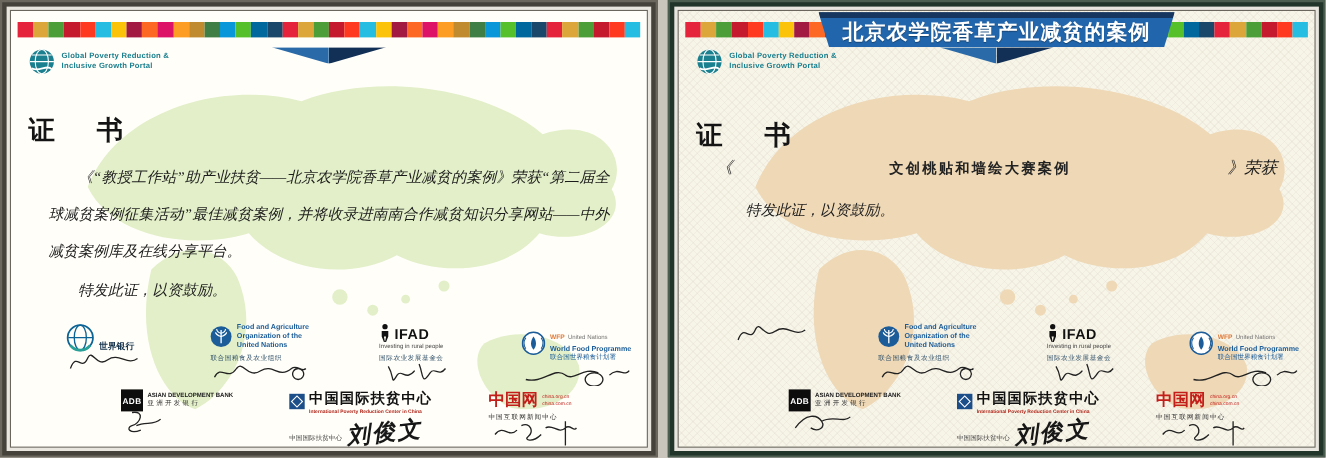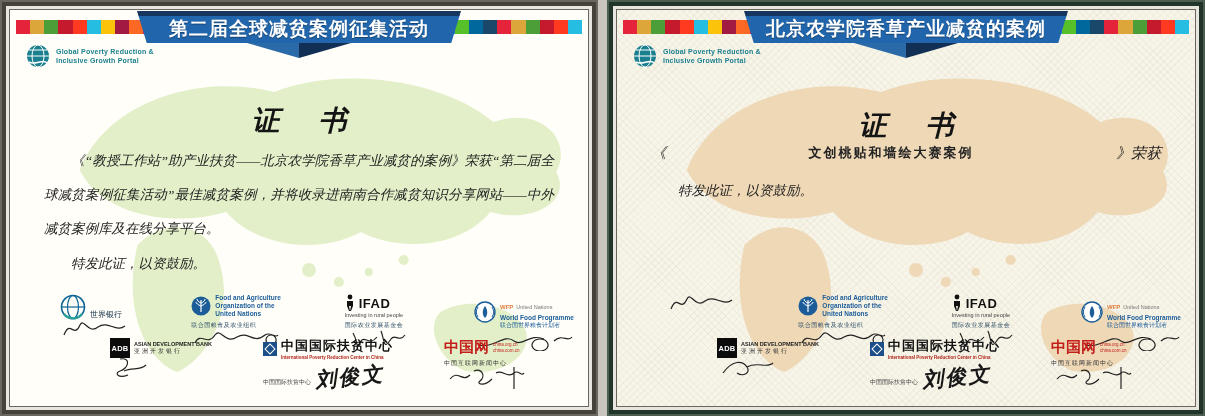--- a/index.html
+++ b/index.html
@@ -41,23 +41,23 @@
     text-shadow:0 1px 1px rgba(0,0,0,.35);
   }
   .fold { position:absolute; top:33px; width:52px; height:15px; z-index:2; left:50%; }
   .fold-l { margin-left:-52px; background:#2a6aa8; clip-path:polygon(0 0,100% 0,100% 100%); }
   .fold-r { background:#122f55; clip-path:polygon(0 0,100% 0,0 100%); }
 
   .portal { position:absolute; left:16px; top:34px; display:flex; align-items:center; gap:6px; z-index:2; }
   .portal-text { display:flex; flex-direction:column; color:#1a7f8e; font-size:7px; font-weight:bold; line-height:1.35; letter-spacing:.2px; }
 
   .cert-title {
-    position:absolute; top:92px; left:0; width:100%; text-align:center; z-index:2;
+    position:absolute; top:92px; left:0; width:100%; z-index:2;
     font-family:"Liberation Serif","DejaVu Serif",serif;
-    font-size:28px; font-weight:bold; color:#141414; letter-spacing:16px; text-indent:16px;font-style:italic;
+    font-size:24px; font-weight:bold; color:#141414; letter-spacing:16px; text-indent:16px;
   }
   .cert-right .cert-title { top:97px; }
 
   .body {
     position:absolute; left:34px; right:34px; top:134px; z-index:2;
     font-family:"Liberation Serif","DejaVu Serif",serif; font-style:italic;
     font-size:13.5px; color:#1c1c1c; line-height:2.5; text-align:justify;
   }
   .cert-right .body { top:126px; line-height:2.35; }
   .body .p1, .body .p2 { text-indent:2em; }
@@ -67,26 +67,26 @@
   .case-block {
     flex:1; text-align:center; font-style:normal; font-weight:bold;
     font-family:"Liberation Sans","DejaVu Sans",sans-serif;
     font-size:13px; letter-spacing:2px; line-height:1.9; color:#222;
   }
   .cert-right .body .p1 { text-indent:0; margin-top:4px; }
   .cert-right .body .p2 { text-indent:2em; margin-top:4px; }
 
   .orgs { position:absolute; z-index:2; display:flex; align-items:flex-start; }
   .orgs1 { top:284px; left:50px; right:14px; justify-content:space-between; }
-  .orgs2 { top:328px; left:100px; right:60px; justify-content:space-between;gap:42px; }
+  .orgs2 { top:344px; left:100px; right:60px; justify-content:space-between;gap:42px; }
   .org { display:flex; flex-direction:column; align-items:flex-start; }
   .org-top { display:flex; align-items:center; gap:4px; }
   .sig { margin-top:-3px; }
 
-  .wb-label { font-size:8px; font-weight:normal; color:#13304a; margin-top:14px; }
+  .wb-label { font-size:8px; font-weight:bold; color:#13304a; margin-top:14px; }
   .org-lines { display:flex; flex-direction:column; line-height:1.25; }
   .fao-line { font-size:6.5px; color:#1c5d99; font-weight:bold; }
   .cn-small { font-size:6px; color:#33536b; margin-top:3px; letter-spacing:.5px; }
   .ifad-name { font-size:13px; font-weight:bold; color:#111; letter-spacing:.5px; }
   .ifad-tag { font-size:5.5px; color:#444; }
   .wfp-abbr { font-size:6px; color:#e07b39; font-weight:bold; }
   .wfp-sub { font-size:5.5px; color:#777; margin-left:3px; }
   .wfp-line { font-size:6.5px; color:#1c5d99; font-weight:bold; }
   .wfp-cn { font-size:6px; color:#1c5d99; }
 
@@ -166,23 +166,20 @@
           <div style="background: rgb(0, 104, 157);"></div>
           <div style="background: rgb(25, 72, 106);"></div>
           <div style="background: rgb(229, 36, 59);"></div>
           <div style="background: rgb(221, 166, 58);"></div>
           <div style="background: rgb(76, 159, 56);"></div>
           <div style="background: rgb(197, 25, 45);"></div>
           <div style="background: rgb(255, 58, 33);"></div>
           <div style="background: rgb(38, 189, 226);"></div>
         </div>
 
-    <div class="banner">
-      <span>第二届全球减贫案例征集活动</span>
-    </div>
     <div class="fold fold-l"></div>
     <div class="fold fold-r"></div>
 
     <div class="portal">
       <svg class="icon" width="24" height="24" viewBox="0 0 24 24">
         <circle cx="12" cy="12" r="11" fill="#1a7f8e"></circle>
         <ellipse cx="12" cy="12" rx="6" ry="11" fill="none" stroke="#fff" stroke-width="1"></ellipse>
         <line x1="1" y1="12" x2="23" y2="12" stroke="#fff" stroke-width="1"></line>
         <line x1="3" y1="6" x2="21" y2="6" stroke="#fff" stroke-width="1"></line>
         <path d="M3,18 C9,22 17,14 21,19" stroke="#fff" stroke-width="1.6" fill="none"></path>

